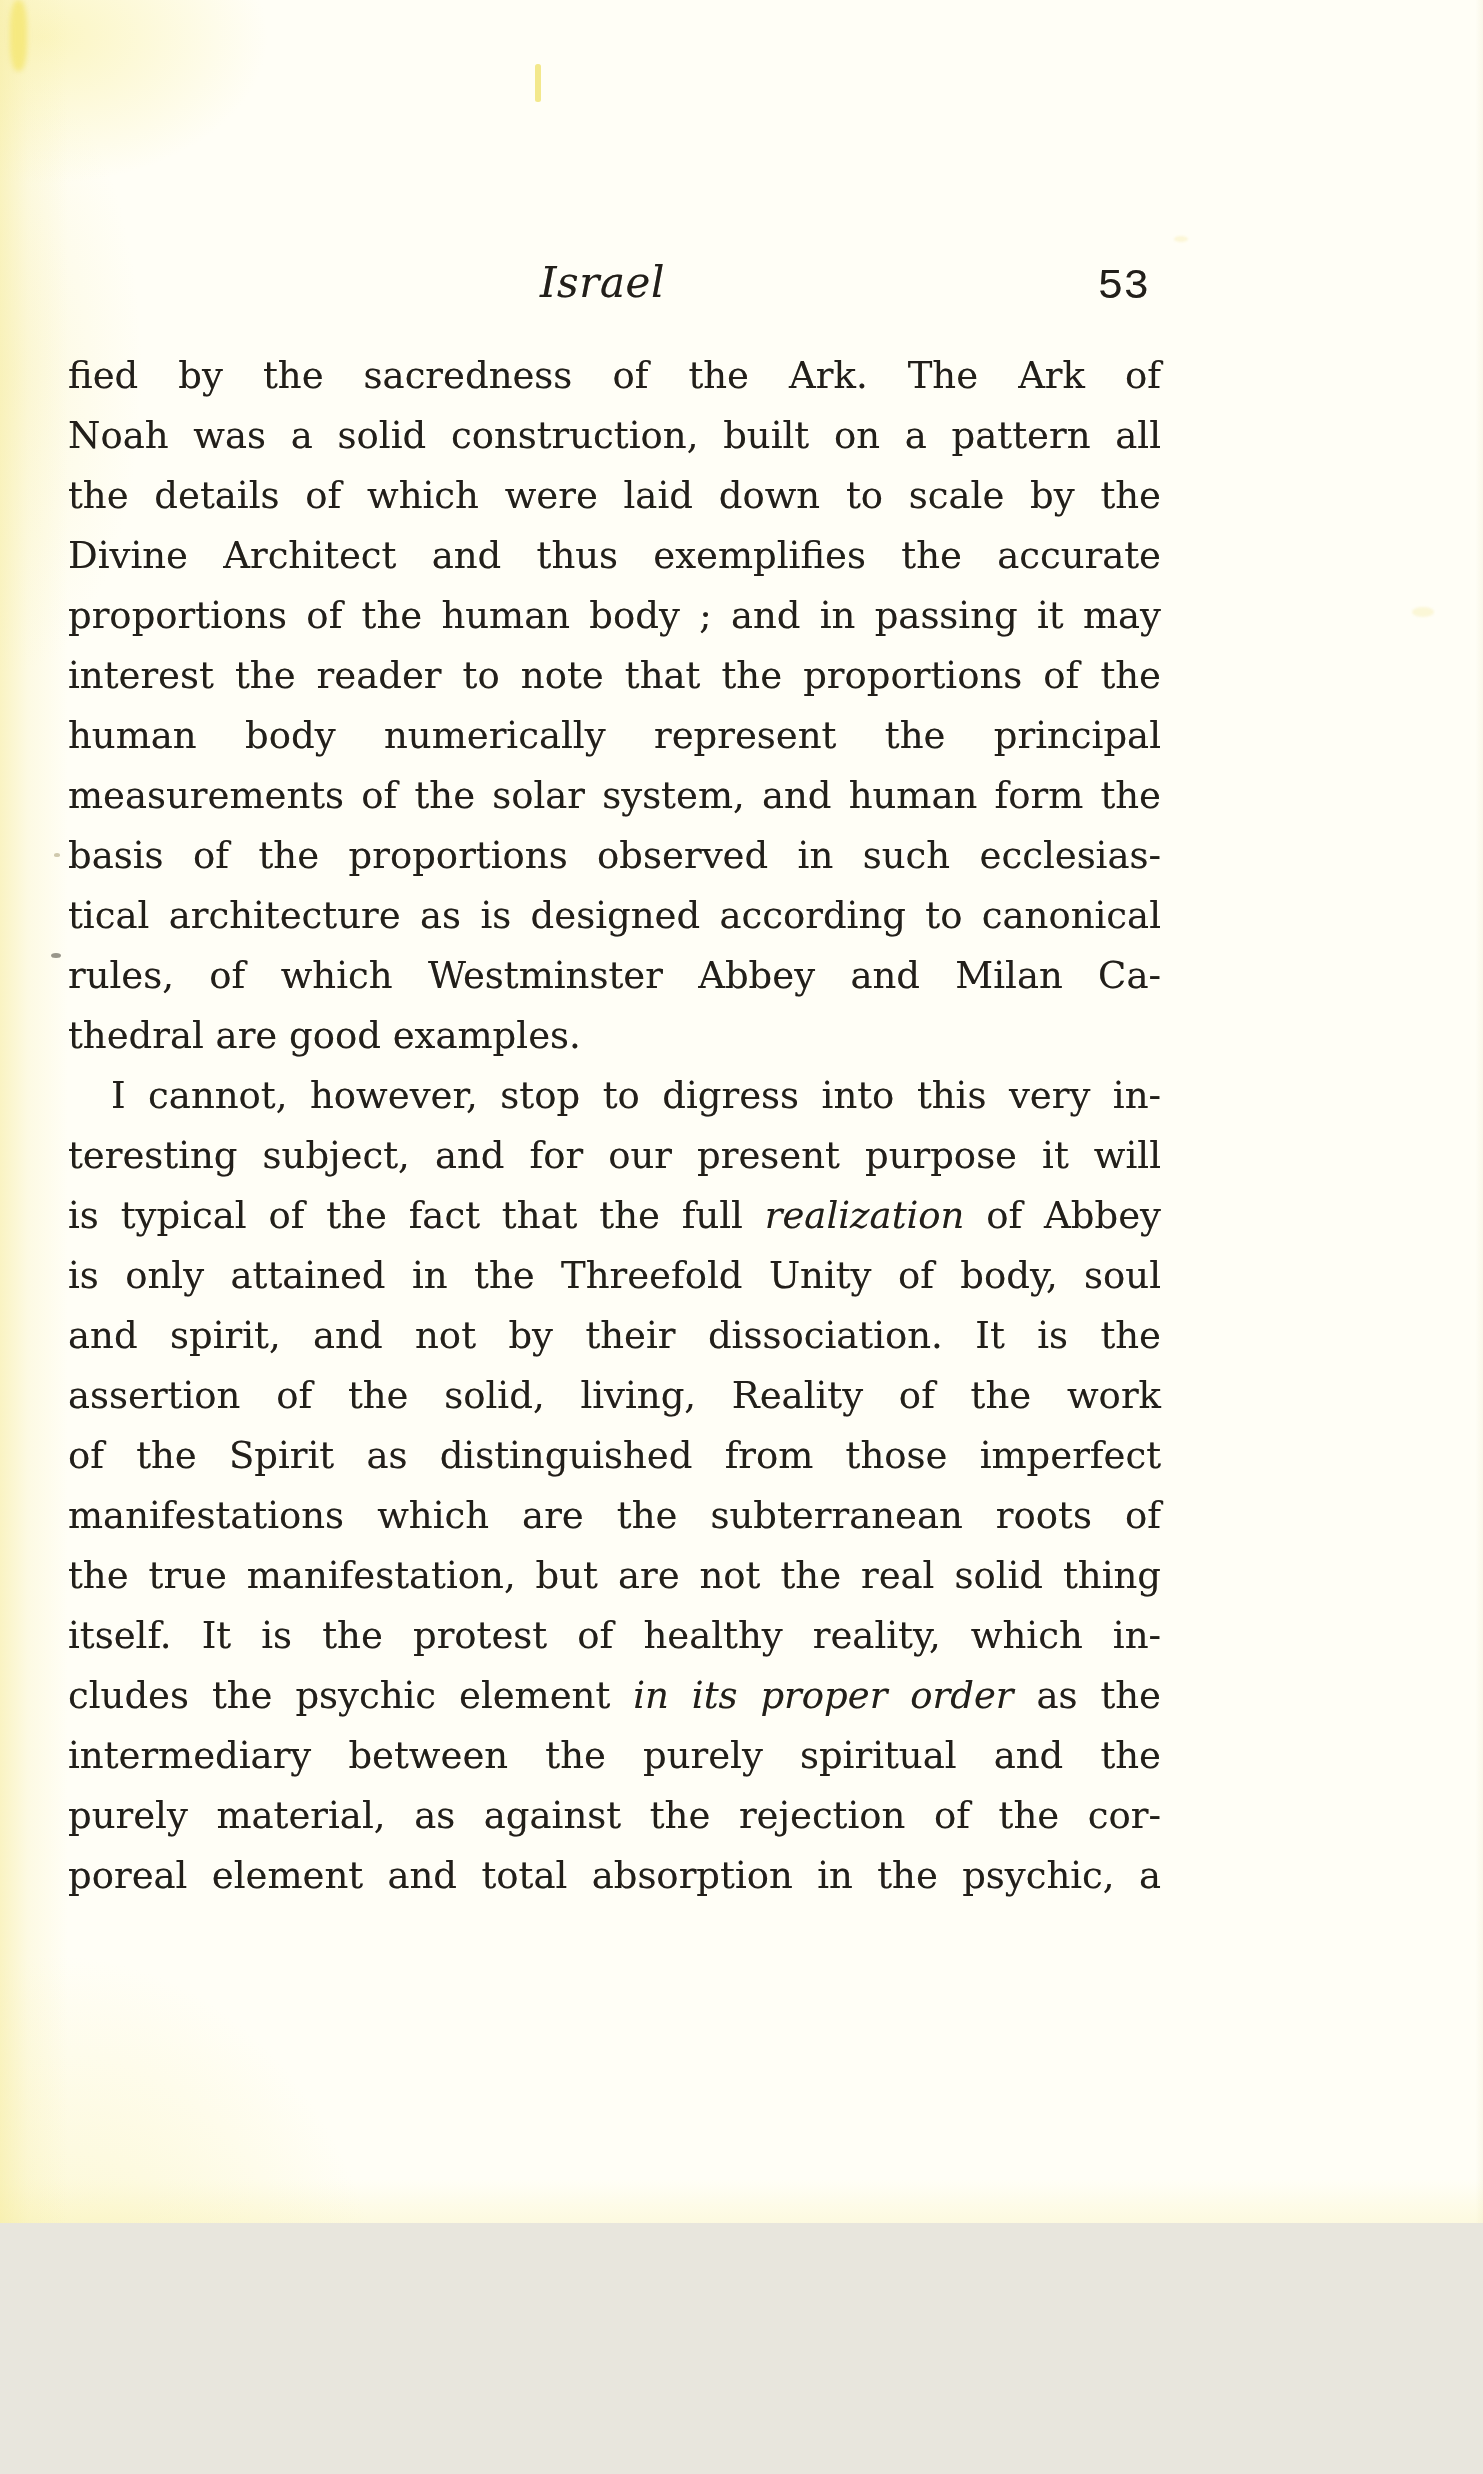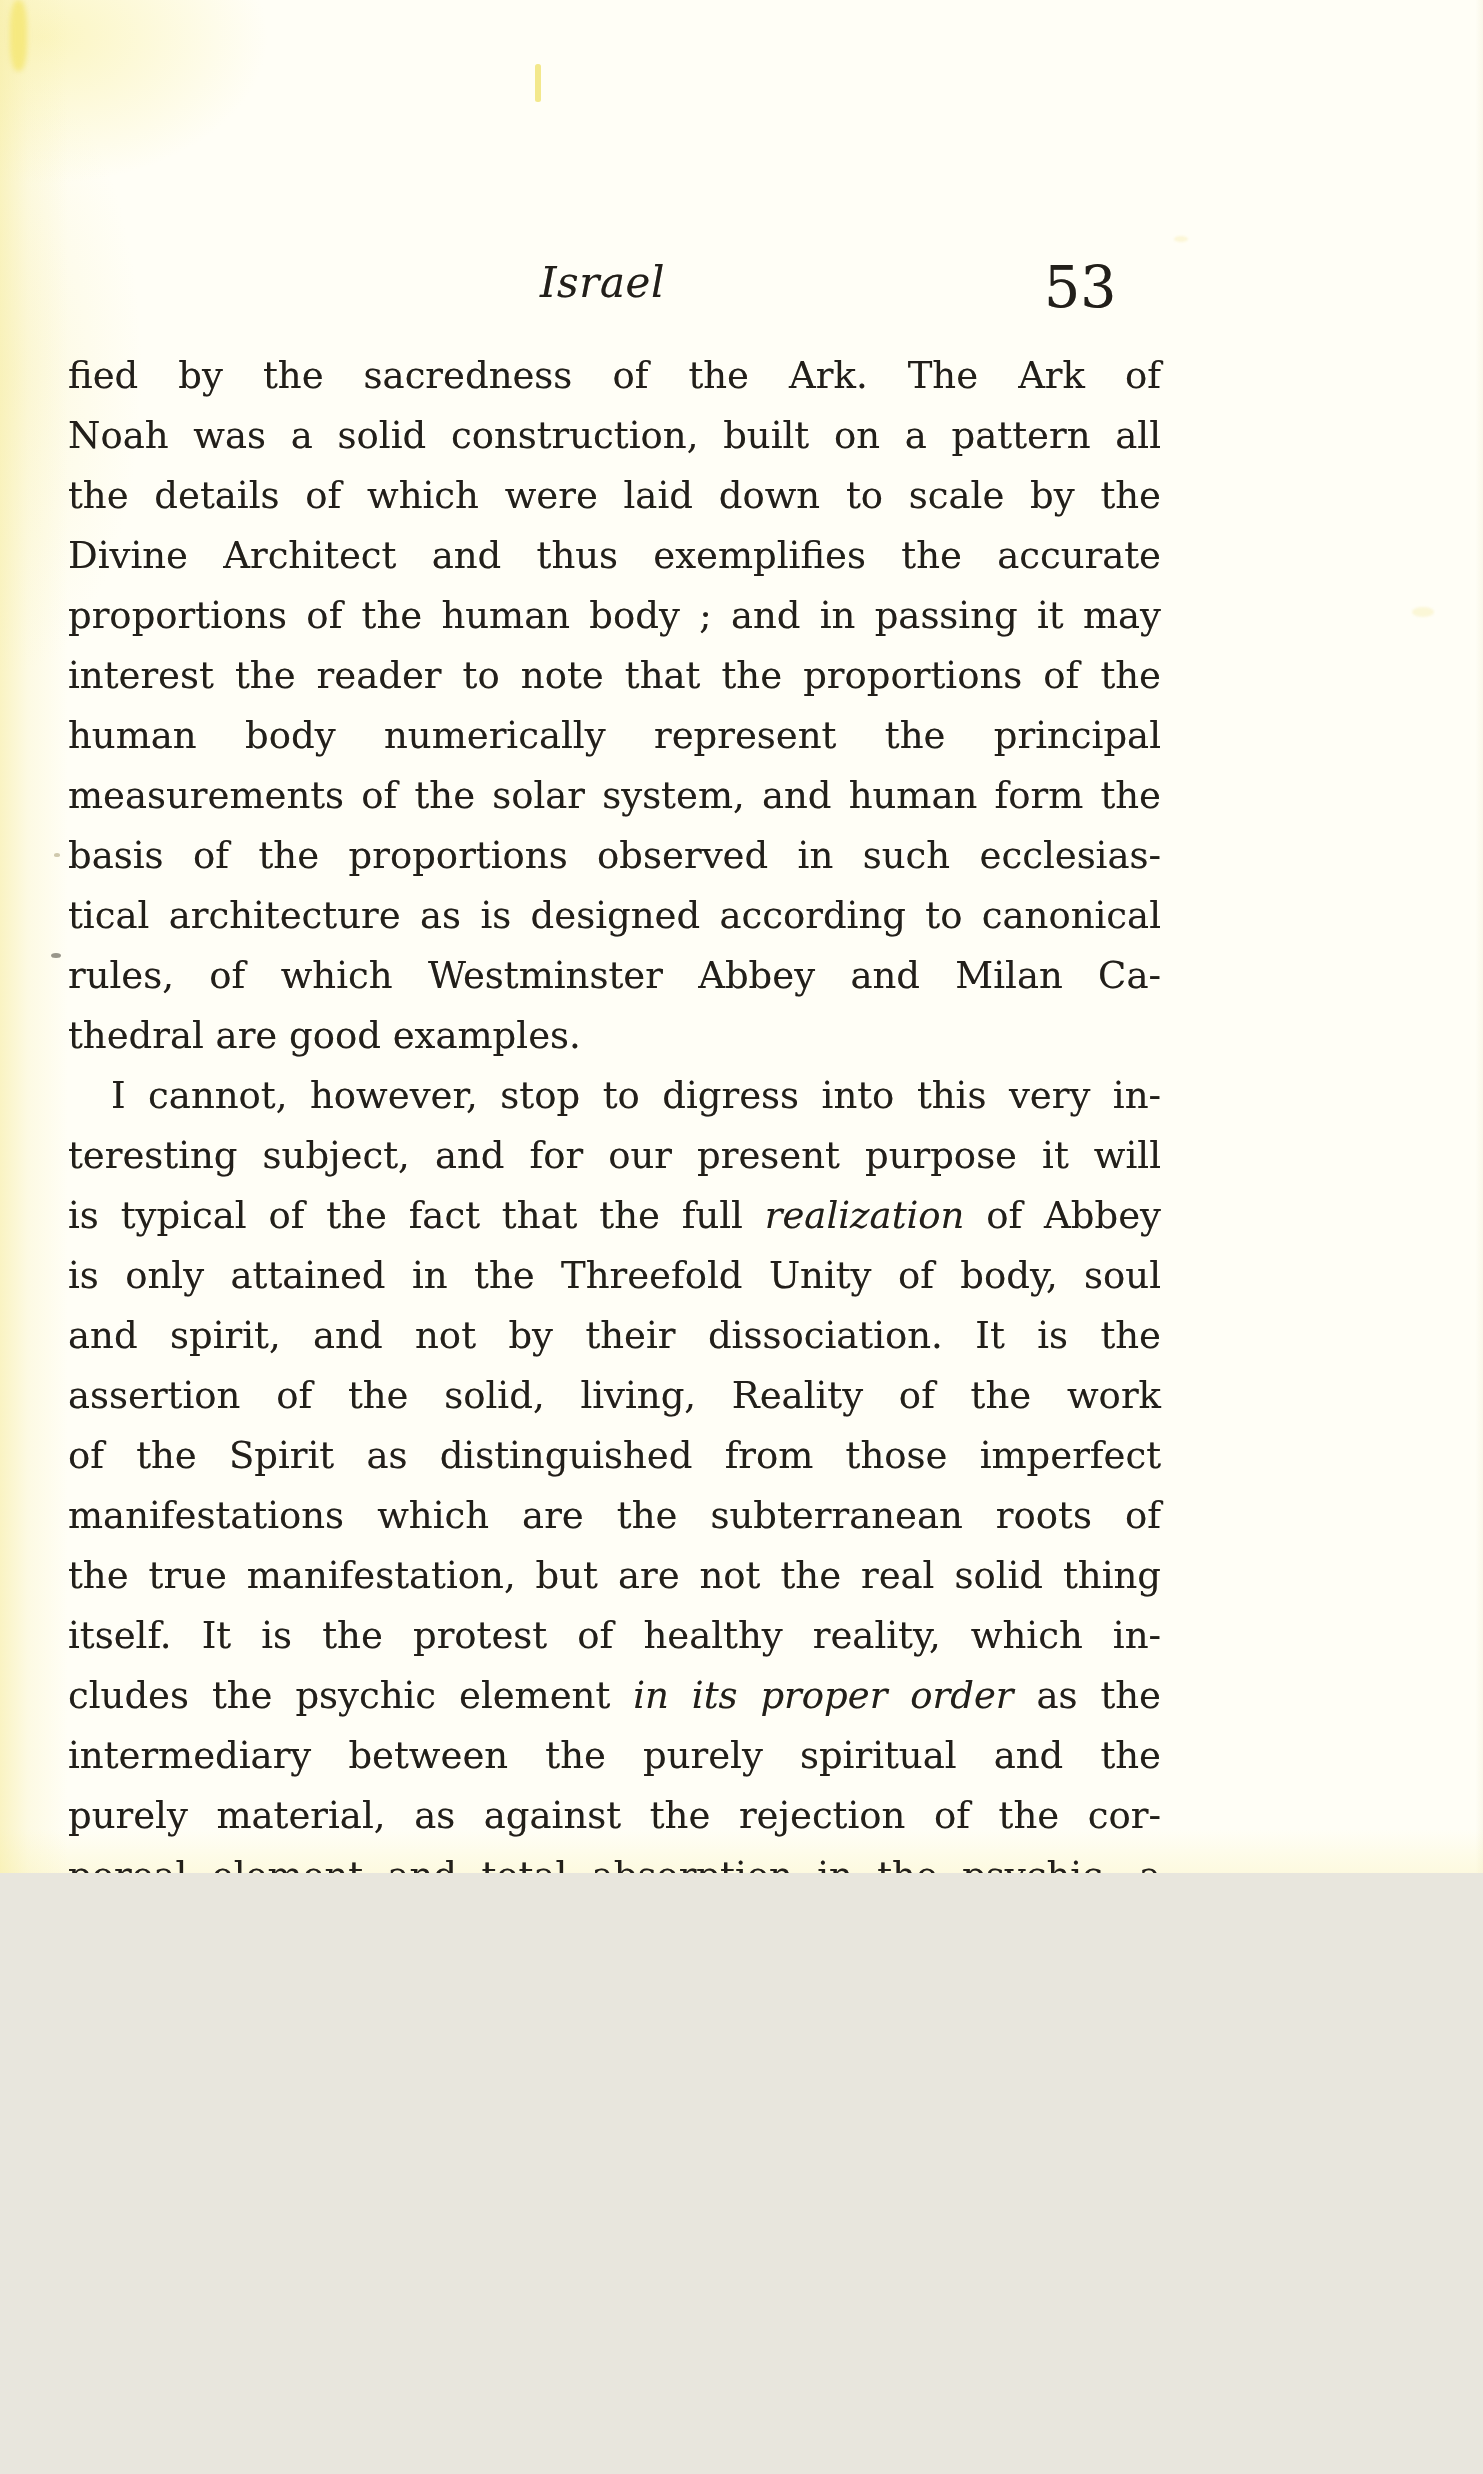--- a/index.html
+++ b/index.html
@@ -3,21 +3,21 @@
 <meta charset="utf-8">
 <style>
   html, body {
     margin: 0;
     padding: 0;
     background: #e8e6dd;
   }
   .page {
     position: relative;
     width: 1484px;
-    height: 1873px;
+    height: 2223px;
     overflow: hidden;
     background-color: #fffef6;
     background-image:
       
       linear-gradient(90deg, rgba(246,236,160,0.60), rgba(246,236,160,0.22) 28px, rgba(246,236,160,0.0) 68px),
       
       radial-gradient(ellipse 321px 210px at 43px 37px, rgba(248,238,150,0.55), rgba(248,238,150,0.0) 70%),
       radial-gradient(ellipse 185px 432px at 12.4px 371px, rgba(248,240,180,0.35), rgba(248,240,180,0.0) 70%),
       
       radial-gradient(ellipse 469px 587px at 56px 2378px, rgba(247,238,160,0.55), rgba(247,238,160,0.0) 72%),
@@ -41,24 +41,25 @@
     font-size: 42px;
     line-height: 56px;
     letter-spacing: 0.6px;
     text-shadow: 0 0 0.6px rgba(25,22,18,0.45);
   }
   .page-number {
     position: absolute;
     top: 259px;
     left: 1044px;
     width: 105px;
-    text-align: left;
-    font-size: 57px;
+    text-align: right;
+    font-size: 43px;
     line-height: 56px;
     text-shadow: 0 0 0.6px rgba(25,22,18,0.45);
+    font-family: Liberation Mono, monospace;
   }
 
   .body-text {
     position: absolute;
     top: 346px;
     left: 68px;
     width: 1093px;
   }
   .line {
     font-size: 37px;

